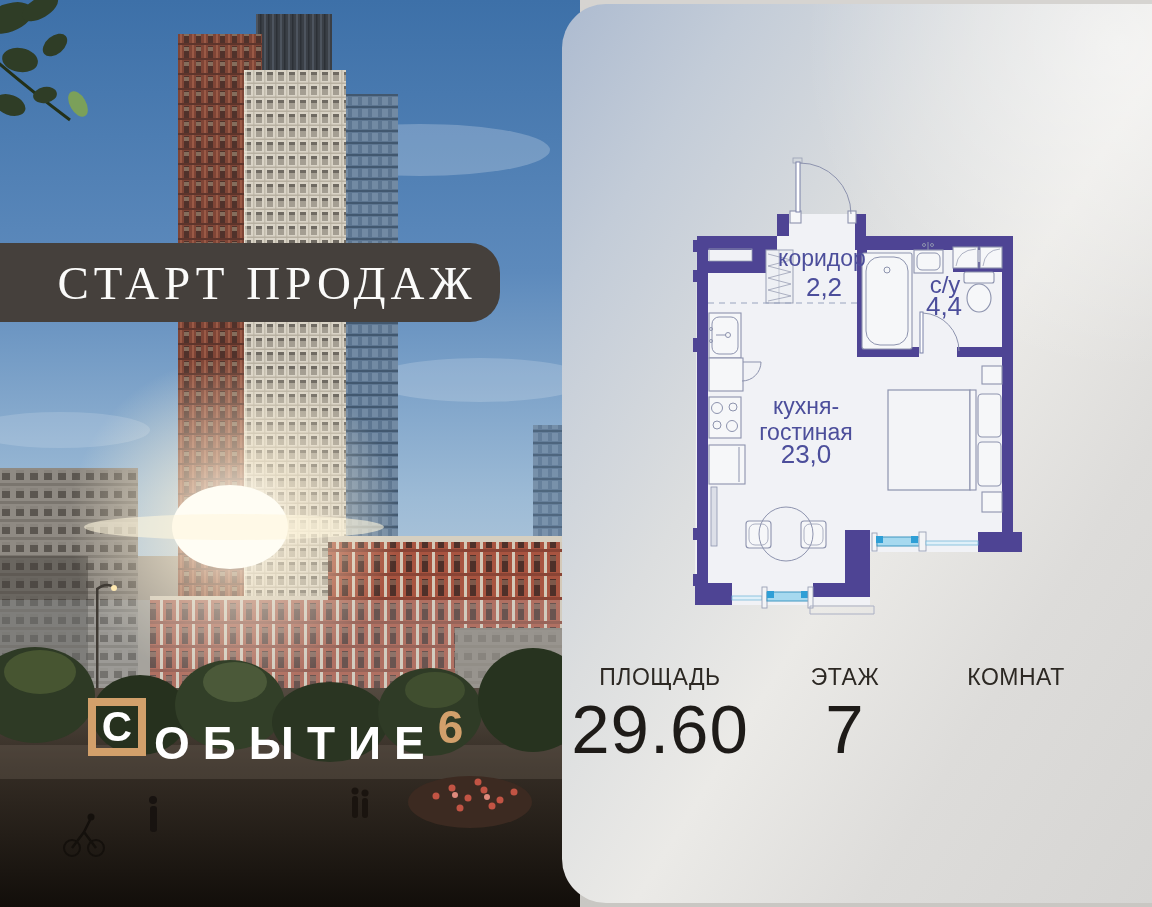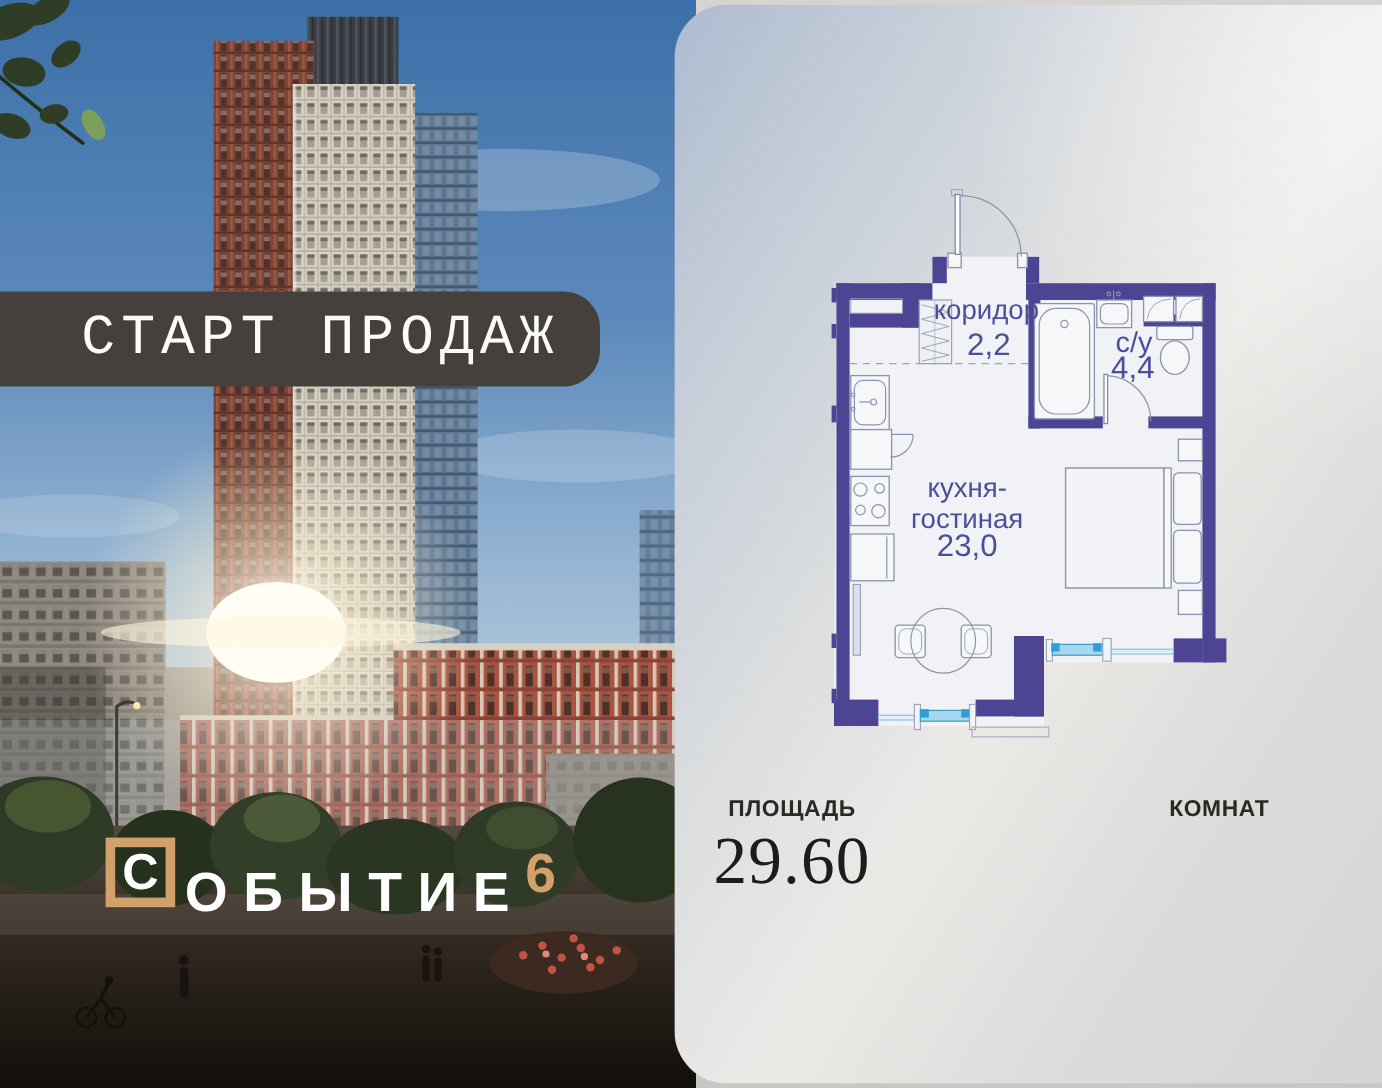--- a/index.html
+++ b/index.html
@@ -14,21 +14,21 @@
   .photo svg { display:block; }
 
   
   .banner {
     position:absolute; left:0; top:243px; width:500px; height:79px;
     background:#45403c; border-radius:0 30px 30px 0;
     display:flex; align-items:center; justify-content:center; padding-left:34px;
     z-index:3;
   }
   .banner-text {
-    font-family:Liberation Mono, monospace;
+    font-family:Liberation Serif, serif;
     font-size:47px; letter-spacing:5px; color:#fbfbfa; white-space:nowrap;
   }
 
   
   .logo { position:absolute; left:88px; top:688px; display:flex; align-items:center; z-index:3; }
   .logo-box {
     width:58px; height:58px; border:8px solid #d2a06b;
     display:flex; align-items:center; justify-content:center; flex:0 0 auto;
   }
   .logo-box-letter { font-size:42px; font-weight:bold; color:#ffffff; line-height:1; }
@@ -43,24 +43,24 @@
       radial-gradient(120% 80% at 95% 5%, rgba(255,255,255,.5), rgba(255,255,255,0) 45%),
       linear-gradient(122deg,#adbbd0 0%,#c3ccd8 16%,#dcdedf 38%,#ebeae7 55%,#dddcda 75%,#d6d5d3 100%);
   }
   .plan { position:absolute; left:98px; top:146px; }
   .plan text { font-family:"Liberation Sans","DejaVu Sans",sans-serif; fill:#4c4e9b; }
 
   .stat { position:absolute; width:180px; text-align:center; }
   .stat-area  { left:8px;   top:660px; }
   .stat-floor { left:193px; top:660px; }
   .stat-rooms { left:364px; top:660px; }
-  .stat-label { font-size:19px; font-weight:bold; color:#2c2823; letter-spacing:.5px; }
+  .stat-label { font-size:23px; font-weight:normal; color:#2c2823; letter-spacing:.5px; }
   .stat-value {
-    font-family:Liberation Serif, serif;
-    font-size:56px; color:#1e1b18; margin-top:4px; letter-spacing:1px; line-height:1;
+    font-family:Liberation Sans, sans-serif;
+    font-size:69px; color:#1e1b18; margin-top:4px; letter-spacing:1px; line-height:1;
   }
 
   
   .wall { fill:#4e4494; }
   .fx   { fill:#f6f7f9; stroke:#8d93ae; stroke-width:1.1; }
   .ln   { fill:none; stroke:#8d93ae; stroke-width:1; }
   .thin { fill:none; stroke:#9aa0b5; stroke-width:.8; }
 </style>
 </head>
 <body>
@@ -384,17 +384,21 @@
       <text x="944" y="315" font-size="26" text-anchor="middle">4,4</text>
       <text x="806" y="414" font-size="23" text-anchor="middle">кухня-</text>
       <text x="806" y="440" font-size="23" text-anchor="middle">гостиная</text>
       <text x="806" y="463" font-size="26" text-anchor="middle">23,0</text>
     </svg>
 
     <div class="stat stat-area">
       <div class="stat-label">ПЛОЩАДЬ</div>
       <div class="stat-value">29.60</div>
     </div>
+    <div class="stat stat-floor">
+      <div class="stat-label">ЭТАЖ</div>
+      <div class="stat-value">7</div>
+    </div>
     <div class="stat stat-rooms">
       <div class="stat-label">КОМНАТ</div>
     </div>
   </div>
 </div>
 
 </body></html>

